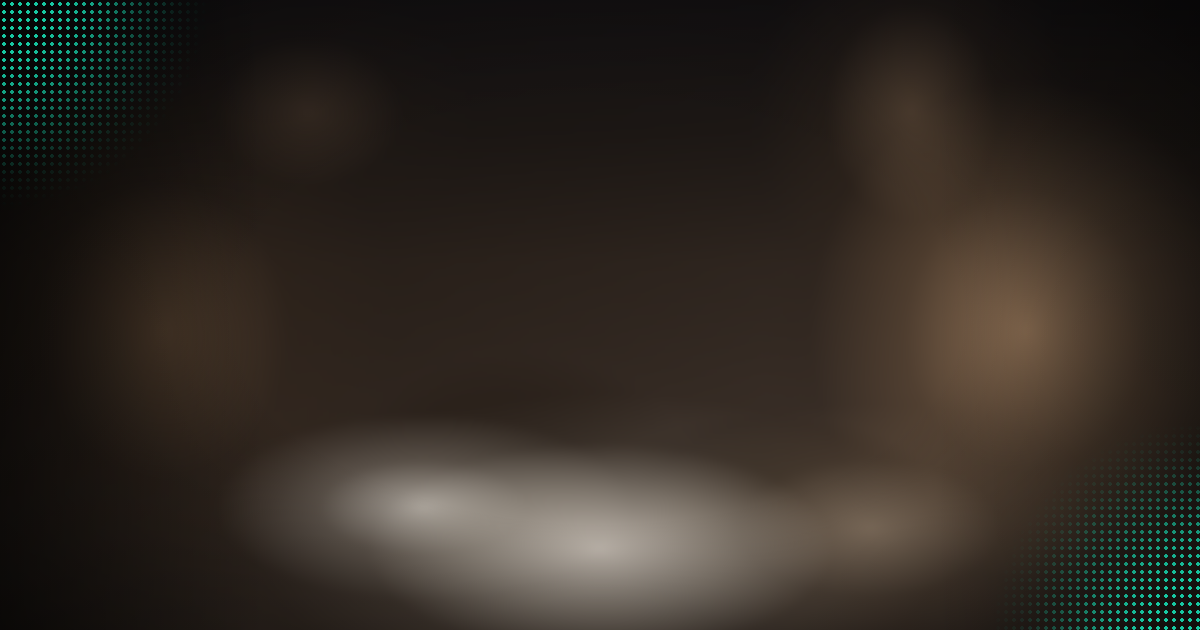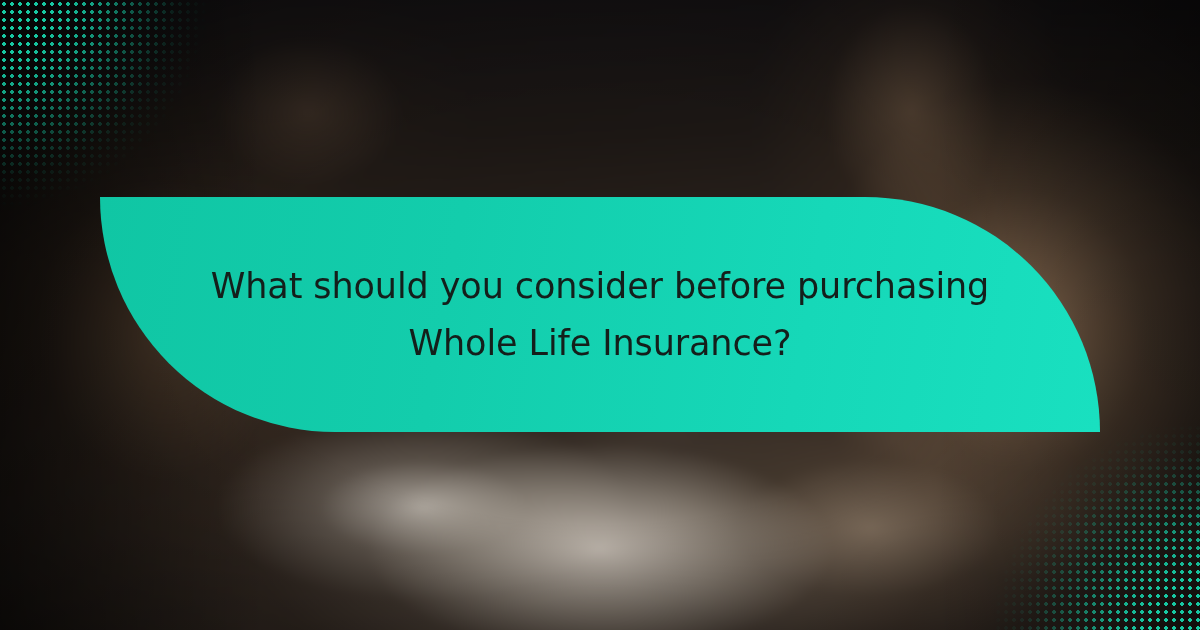--- a/index.html
+++ b/index.html
@@ -116,20 +116,14 @@
   <div class="photo-vignette"></div>
 
   <div class="halftone tl">
     <div class="dots"></div>
   </div>
 
   <div class="halftone br">
     <div class="dots"></div>
   </div>
 
-  <div class="banner">
-    <h1 class="banner-title">
-      <span class="tl-line">What should you consider before purchasing</span>
-      <span class="tl-line">Whole Life Insurance?</span>
-    </h1>
-  </div>
 
 </div>
 
 </body></html>

